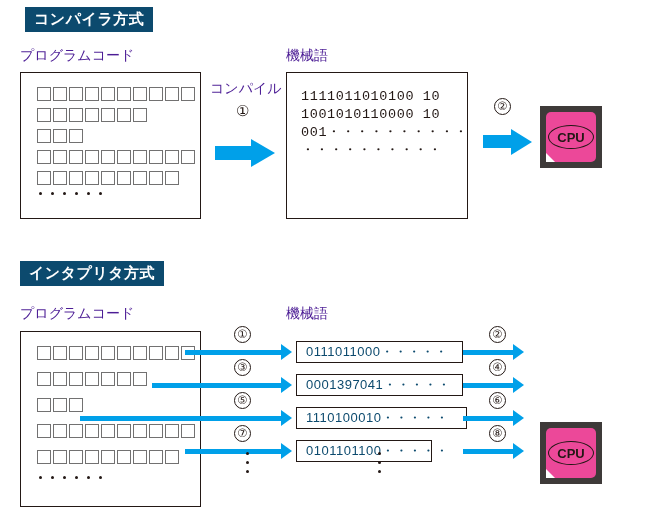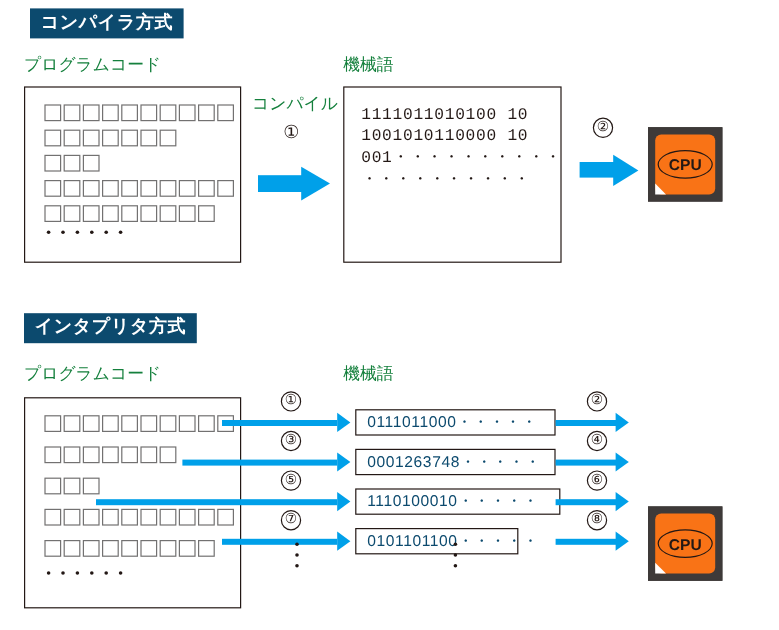--- a/index.html
+++ b/index.html
@@ -12,21 +12,21 @@
 
   
   .badge{
     background:#0c4a6e;color:#ffffff;
     font-size:15px;font-weight:bold;letter-spacing:0.5px;
     padding:3px 9px 4px 9px;display:inline-block;line-height:1.2;
     white-space:nowrap;
   }
 
   
-  .caption{font-size:14px;line-height:1.2;white-space:nowrap;color:#15803d;font-family:Liberation Mono, monospace;}
+  .caption{font-size:14px;line-height:1.2;white-space:nowrap;color:#4c1d95;}
 
   
   .codebox{
     border:1.5px solid #231815;background:#ffffff;box-sizing:border-box;
   }
   .mcbox{
     border:1.5px solid #231815;background:#ffffff;box-sizing:border-box;
     display:flex;align-items:center;
   }
 
@@ -68,21 +68,21 @@
   .vdots span{width:3px;height:3px;background:#231815;border-radius:50%;}
 
   
   .chip{
     width:62px;height:62px;background:#3e3a39;
     position:relative;box-sizing:border-box;
     border:1px solid #3e3a39;
   }
   .chip-inner{
     position:absolute;left:5px;top:5px;right:5px;bottom:5px;
-    background:#f97316;border-radius:5px;
+    background:#ec4899;border-radius:5px;
     display:flex;align-items:center;justify-content:center;
   }
   .chip-notch{
     position:absolute;left:5px;bottom:5px;
     width:0;height:0;border-left:9px solid #ffffff;
     border-top:9px solid transparent;
   }
   .cpu-ell{
     width:44px;height:22px;border:1.6px solid #231815;border-radius:50%;
     display:flex;align-items:center;justify-content:center;
@@ -264,21 +264,21 @@
     <div class="mcbox abs" style="left: 296px; top: 341px; width: 167px; height: 22px;">
       <div class="bin-small" style="padding-left: 9px;">0111011000・・・・・</div>
     </div>
     <div class="lnarrow" style="left: 463px; top: 350px; width: 51px;"></div>
     <div class="lnhead" style="left: 513px; top: 344px;"></div>
     <div class="circnum abs" style="left: 489px; top: 326px;">②</div>
     <div class="lnarrow" style="left: 152px; top: 383px; width: 129px;"></div>
     <div class="lnhead" style="left: 281px; top: 377px;"></div>
     <div class="circnum abs" style="left: 234px; top: 359px;">③</div>
     <div class="mcbox abs" style="left: 296px; top: 374px; width: 167px; height: 22px;">
-      <div class="bin-small" style="padding-left: 9px;">0001263748・・・・・</div>
+      <div class="bin-small" style="padding-left: 9px;">0001397041・・・・・</div>
     </div>
     <div class="lnarrow" style="left: 463px; top: 383px; width: 51px;"></div>
     <div class="lnhead" style="left: 513px; top: 377px;"></div>
     <div class="circnum abs" style="left: 489px; top: 359px;">④</div>
     <div class="lnarrow" style="left: 80px; top: 416px; width: 201px;"></div>
     <div class="lnhead" style="left: 281px; top: 410px;"></div>
     <div class="circnum abs" style="left: 234px; top: 392px;">⑤</div>
     <div class="mcbox abs" style="left: 296px; top: 407px; width: 171px; height: 22px;">
       <div class="bin-small" style="padding-left: 9px;">1110100010・・・・・</div>
     </div>

